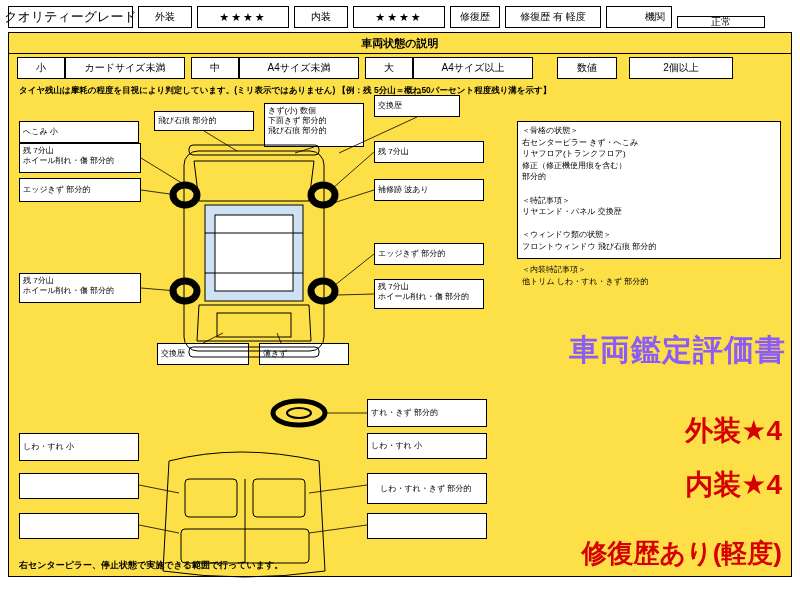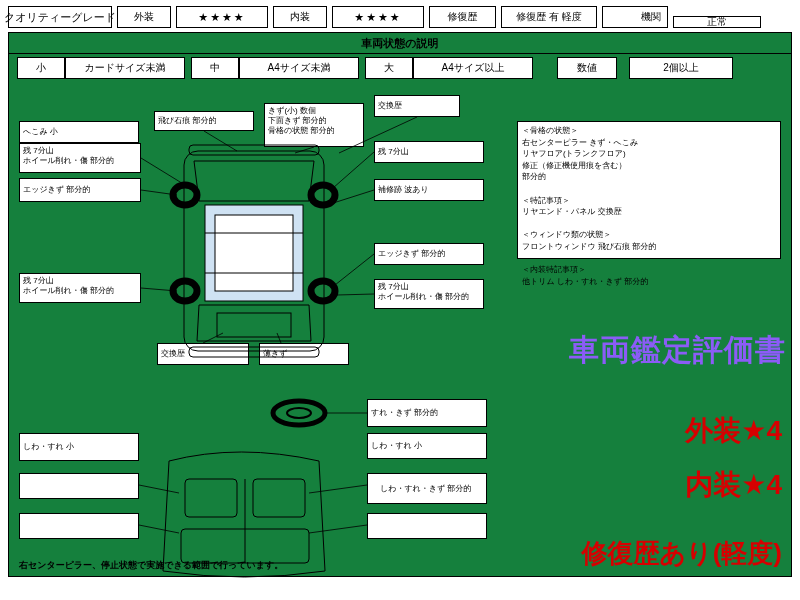--- a/index.html
+++ b/index.html
@@ -37,38 +37,38 @@
     border: 1px solid #000;
     display: flex;
     align-items: center;
     justify-content: center;
     margin-right: 5px;
     background: #fff;
     white-space: nowrap;
     padding: 0 4px;
     box-sizing: border-box;
   }
-  .gcell.label { width: 104px; font-size: 11px; }
+  .gcell.label { width: 125px; font-size: 13px; }
   .gcell.small { width: 54px; }
   .gcell.stars { width: 92px; letter-spacing: 2px; font-size: 11px; }
-  .gcell.hist { width: 67px; }
+  .gcell.hist { width: 50px; }
   .gcell.hist2 { width: 96px; }
   .gcell.eng { width: 66px; padding-left: 36px; }
   .gcell.ok { width: 88px; margin-right: 0; margin-top: 10px; }
 
   
   .panel {
     position: absolute;
     left: 8px;
     top: 32px;
     width: 784px;
     height: 545px;
     border: 1px solid #000;
     box-sizing: border-box;
-    background: #15803d;
+    background: #fde047;
   }
   .panel-title {
     position: absolute;
     left: 0; right: 0; top: 0;
     height: 20px;
     line-height: 20px;
     text-align: center;
     font-size: 11px;
     font-weight: bold;
     border-bottom: 1px solid #000;
@@ -195,41 +195,43 @@
       <div class="lcell lc-t">カードサイズ未満</div>
       <div class="lcell lc-s">中</div>
       <div class="lcell lc-t">A4サイズ未満</div>
       <div class="lcell lc-s">大</div>
       <div class="lcell lc-t">A4サイズ以上</div>
       <div class="lc-gap"></div>
       <div class="lcell lc-num" style="margin-right:12px">数値</div>
       <div class="lcell lc-num2">2個以上</div>
     </div>
 
+    <div class="note">タイヤ残山は摩耗の程度を目視により判定しています。(ミリ表示ではありません)
+【例：残 5分山＝概ね50パーセント程度残り溝を示す】</div>
 
     <div class="speclist">＜骨格の状態＞
 右センターピラー きず・へこみ
 リヤフロア(トランクフロア)
 修正（修正機使用痕を含む）
 部分的
 
 ＜特記事項＞
 リヤエンド・パネル 交換歴
 
 ＜ウィンドウ類の状態＞
 フロントウィンドウ 飛び石痕 部分的
 
 ＜内装特記事項＞
 他トリム しわ・すれ・きず 部分的</div>
 
     <div class="box c" style="left:10px;  top:88px;  width:120px; height:22px;">へこみ 小</div>
     <div class="box c" style="left:145px; top:78px;  width:100px; height:20px;">飛び石痕 部分的</div>
     <div class="box" style="left:255px; top:70px;  width:100px; height:44px;">きず(小) 数個
 下面きず 部分的
-骨格の状態 部分的</div>
+飛び石痕 部分的</div>
     <div class="box c" style="left:365px; top:62px;  width:86px;  height:22px;">交換歴</div>
 
     <div class="box" style="left:10px;  top:110px; width:122px; height:30px;">残 7分山
 ホイール削れ・傷 部分的</div>
     <div class="box c" style="left:10px;  top:145px; width:122px; height:24px;">エッジきず 部分的</div>
     <div class="box" style="left:10px;  top:240px; width:122px; height:30px;">残 7分山
 ホイール削れ・傷 部分的</div>
 
     <div class="box c" style="left:365px; top:108px; width:110px; height:22px;">残 7分山</div>
     <div class="box c" style="left:365px; top:146px; width:110px; height:22px;">補修跡 波あり</div>

